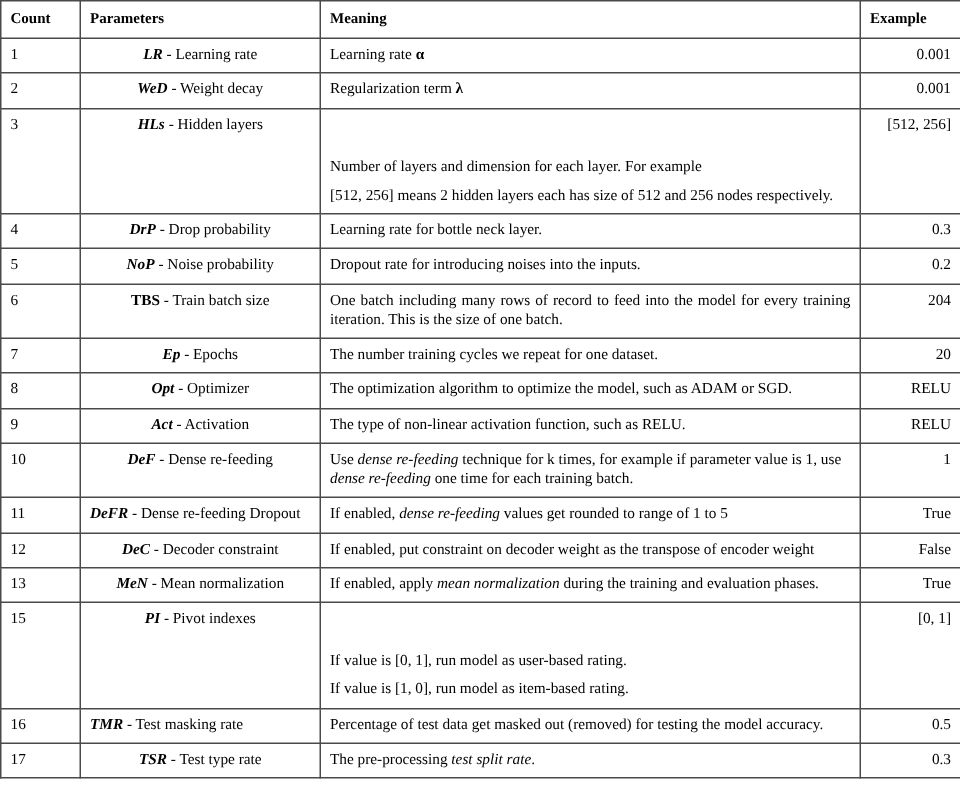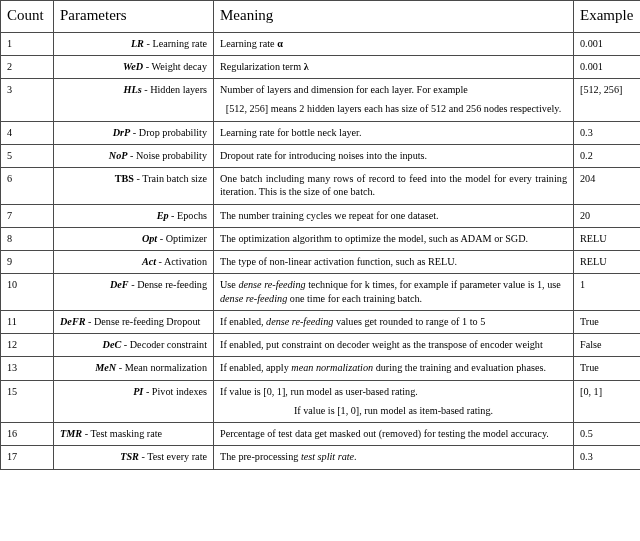--- a/index.html
+++ b/index.html
@@ -27,45 +27,45 @@
   #params-table col.c-example  { width: 67px; }
 
   #params-table th,
   #params-table td {
     border: 1px solid #4a4a4a;
     vertical-align: top;
     padding: 4px 6px 5px 6px;
     background: #ffffff;
   }
   #params-table thead th {
-    font-weight: normal;
+    font-weight: bold;
     text-align: left;
     padding-top: 5px;
     padding-bottom: 6px;
-    font-size: 15px;
+    font-size: 10px;
     margin-left: 27px;
   }
   td.cell-count   { text-align: left; white-space: nowrap; }
-  td.cell-param   { text-align: right; }
+  td.cell-param   { text-align: center; }
   td.cell-meaning { text-align: left; }
-  td.cell-example { text-align: left; white-space: nowrap; }
+  td.cell-example { text-align: right; white-space: nowrap; }
 
   td.justify { text-align: justify; text-align-last: left; }
 
   .abbr {
     font-weight: bold;
     font-style: italic;
   }
   .abbr-upright {
     font-weight: bold;
     font-style: normal;
   }
   .em { font-style: italic; text-align: center; }
-  .pline + .pline { margin-top: 6px; text-align: center; }
-  .pline { display: block; }
+  .pline + .pline { margin-top: 6px; }
+  .pline { display: block; margin-top: 28px; }
 </style>
 </head>
 <body>
 
 <table id="params-table">
   <colgroup>
     <col class="c-count">
       <col class="c-param">
       <col class="c-meaning">
       <col class="c-example">
@@ -170,18 +170,18 @@
         <td class="cell-example">[0, 1]</td>
       </tr>
       <tr>
         <td class="cell-count">16</td>
         <td class="cell-param justify"><span class="abbr">TMR</span><span> - Test masking rate</span></td>
         <td class="cell-meaning justify">Percentage of test data get masked out (removed) for testing the model accuracy.</td>
         <td class="cell-example">0.5</td>
       </tr>
       <tr>
         <td class="cell-count">17</td>
-        <td class="cell-param"><span class="abbr">TSR</span><span> - Test every rate</span></td>
+        <td class="cell-param"><span class="abbr">TSR</span><span> - Test type rate</span></td>
         <td class="cell-meaning"><span>The pre-processing </span><span class="em">test split rate</span><span>.</span></td>
         <td class="cell-example">0.3</td>
       </tr>
     </tbody>
 </table>
 
 </body></html>

